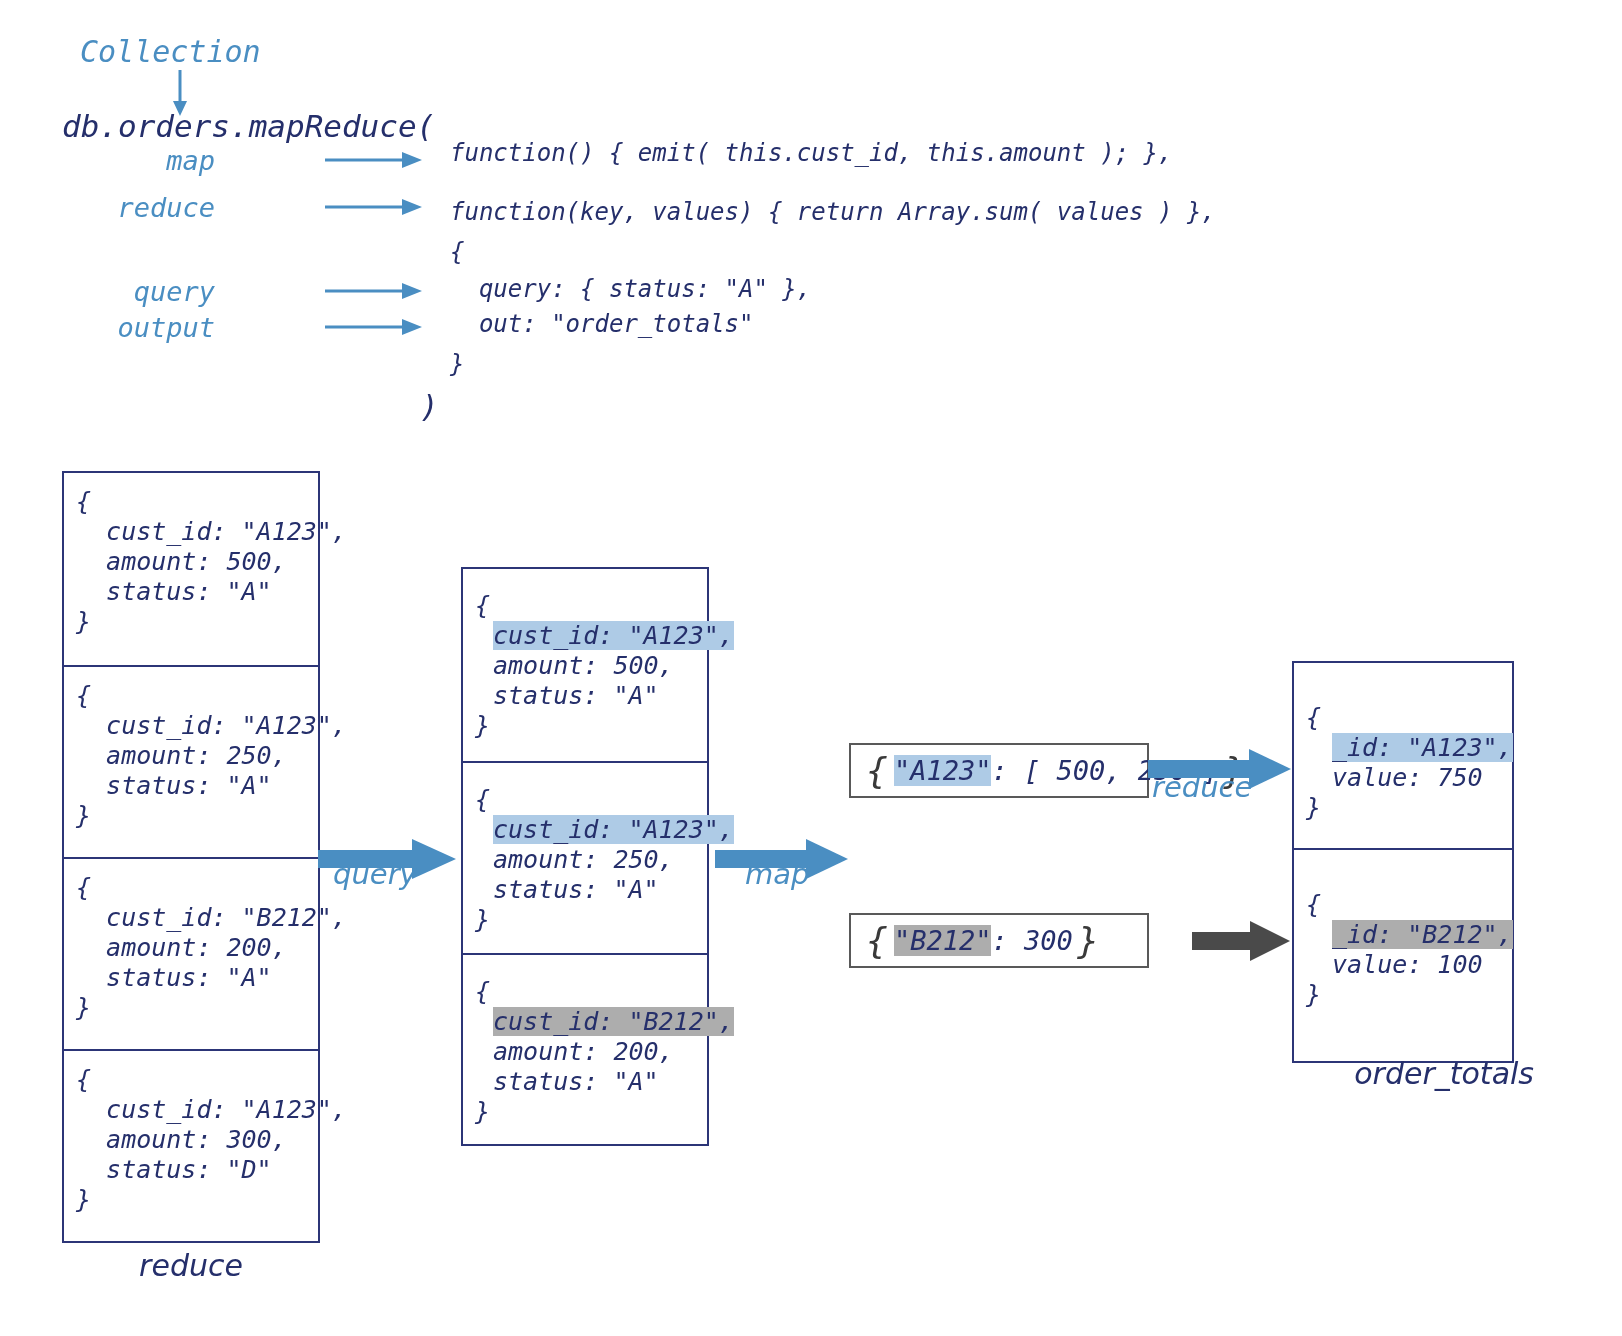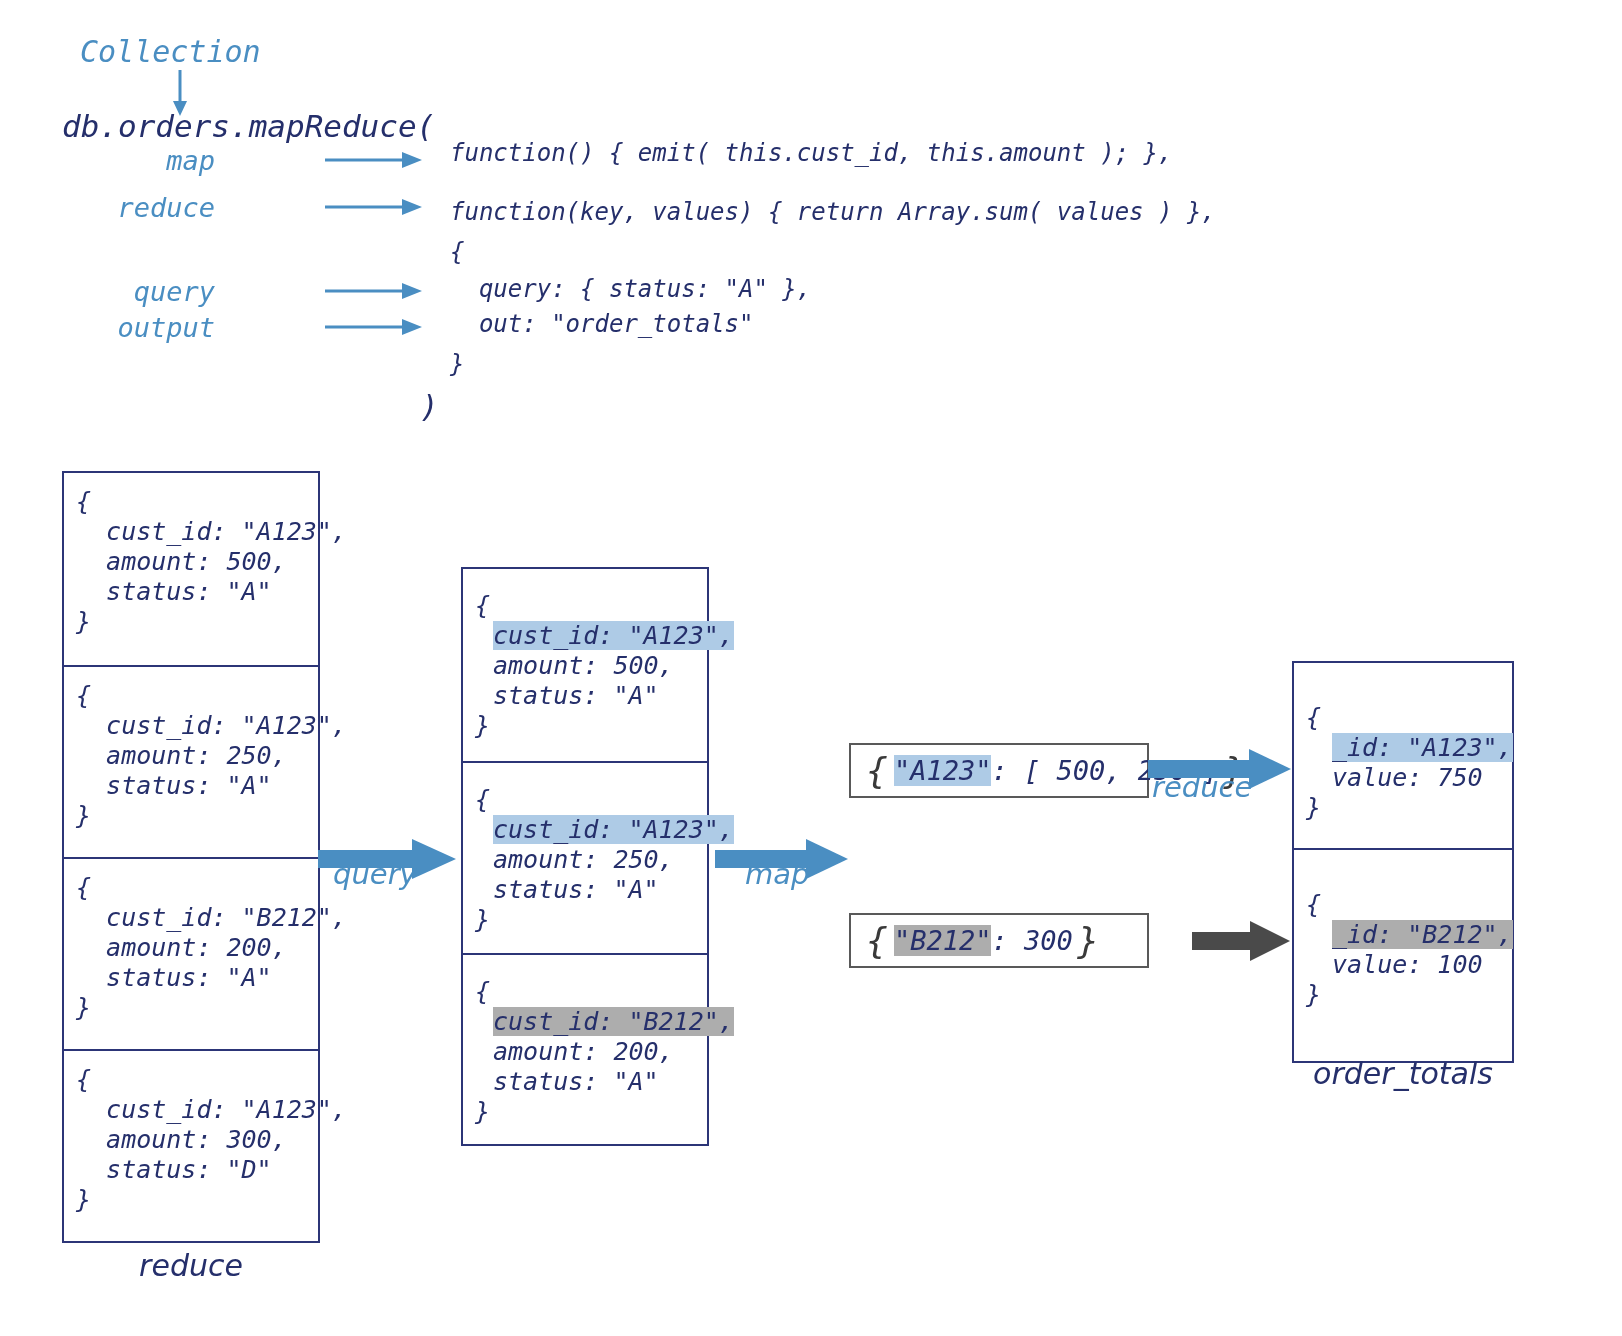--- a/index.html
+++ b/index.html
@@ -280,13 +280,13 @@
     <div class="doc-line" style="padding-left:26px;">value: 750</div>
     <div class="doc-line">}</div>
   </div>
   <div class="doc-cell" style="height:213px; padding:40px 0 0 12px;">
     <div class="doc-line">{</div>
     <div class="doc-line" style="padding-left:26px;"><span class="hl-gray">_id: "B212",</span></div>
     <div class="doc-line" style="padding-left:26px;">value: 100</div>
     <div class="doc-line">}</div>
   </div>
 </div>
-<div class="abs caption" style="left:1272px; top:1056px; width:262px;">order_totals</div>
+<div class="abs caption" style="left:1272px; top:1056px; width:262px;text-align:right;">order_totals</div>
 
 </body></html>

